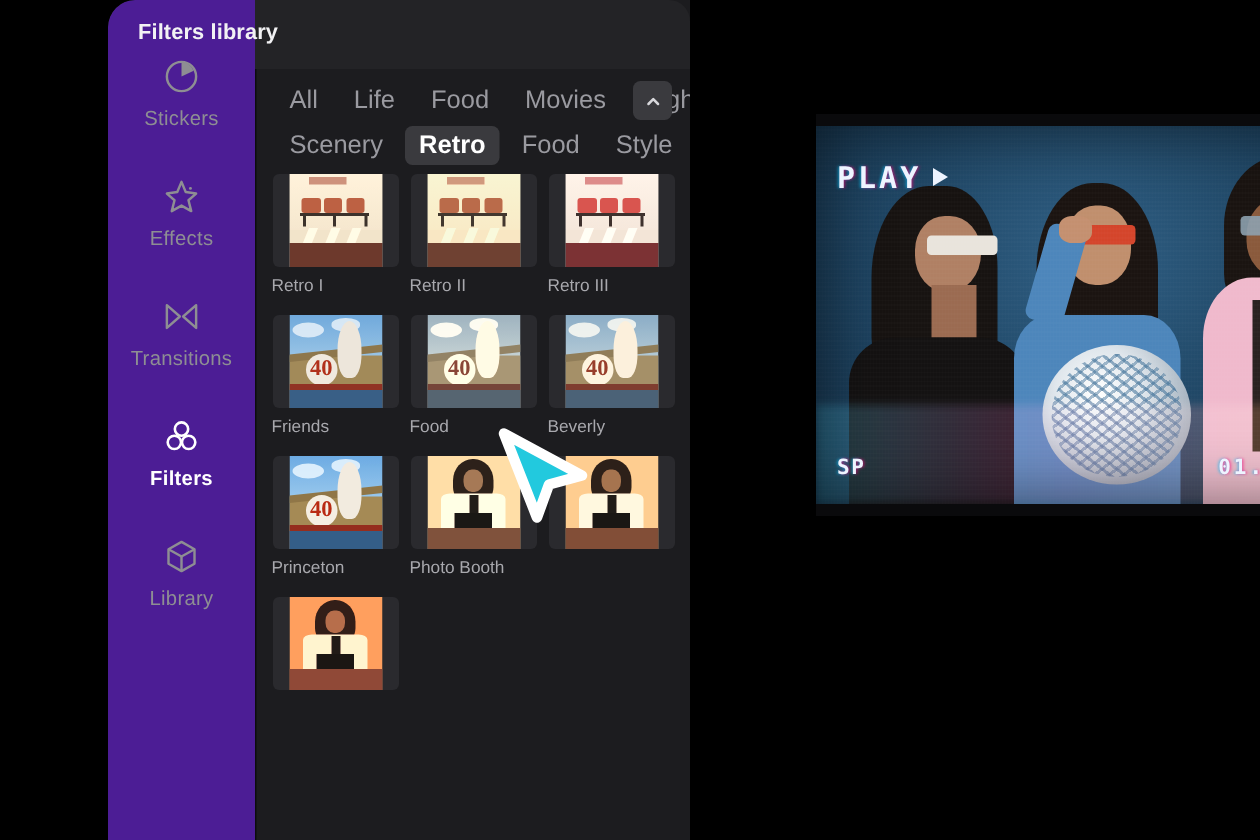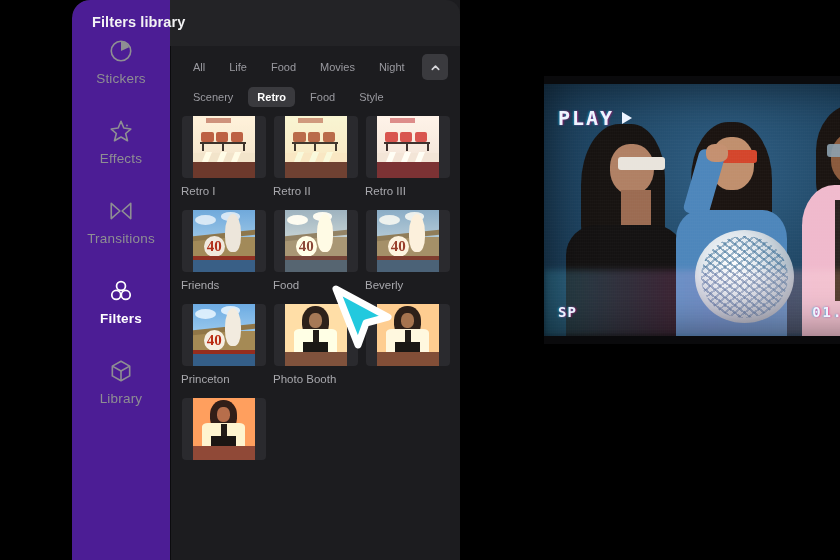--- a/index.html
+++ b/index.html
@@ -61,21 +61,21 @@
     position: absolute; right: 12px; top: 12px;
     width: 22px; height: 22px; display: flex; align-items: center; justify-content: center;
     color: #9a9aa0; font-size: 15px; cursor: pointer; line-height: 1;
   }
 
   .tabs {
     position: absolute; left: 98px; top: 52px; width: 290px;
   }
   .tab-row { display: flex; align-items: center; padding-left: 14px; height: 30px; gap: 6px; }
   .tab {
-    font-size: 11px; color: #9a9aa0; padding: 4px 9px; border-radius: 5px;
+    font-size: 17px; color: #9a9aa0; padding: 4px 9px; border-radius: 5px;
     cursor: pointer; white-space: nowrap; line-height: 1.1;
   }
   .tab.active { background: #3a3a3e; color: #ffffff; font-weight: bold; }
   .tab-toggle {
     position: absolute; right: 12px; top: 2px;
     width: 26px; height: 26px; background: #3a3a3e; border-radius: 5px;
     display: flex; align-items: center; justify-content: center; cursor: pointer;
   }
   .tab-toggle svg { width: 11px; height: 11px; }
 

